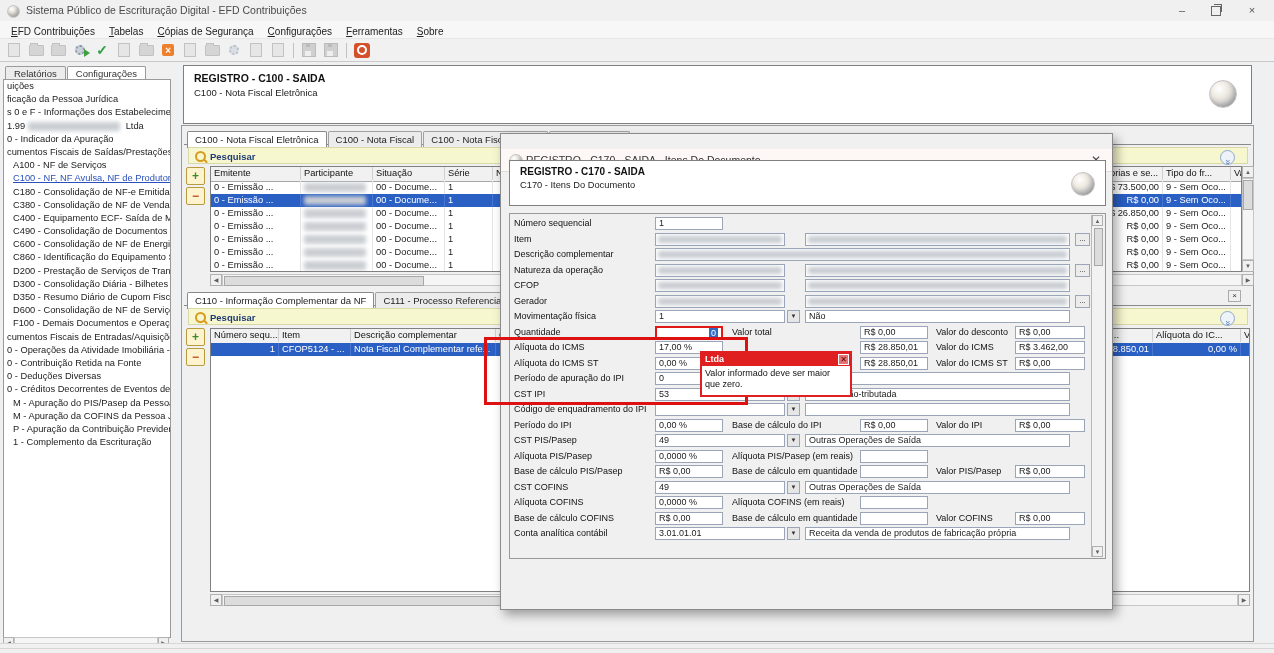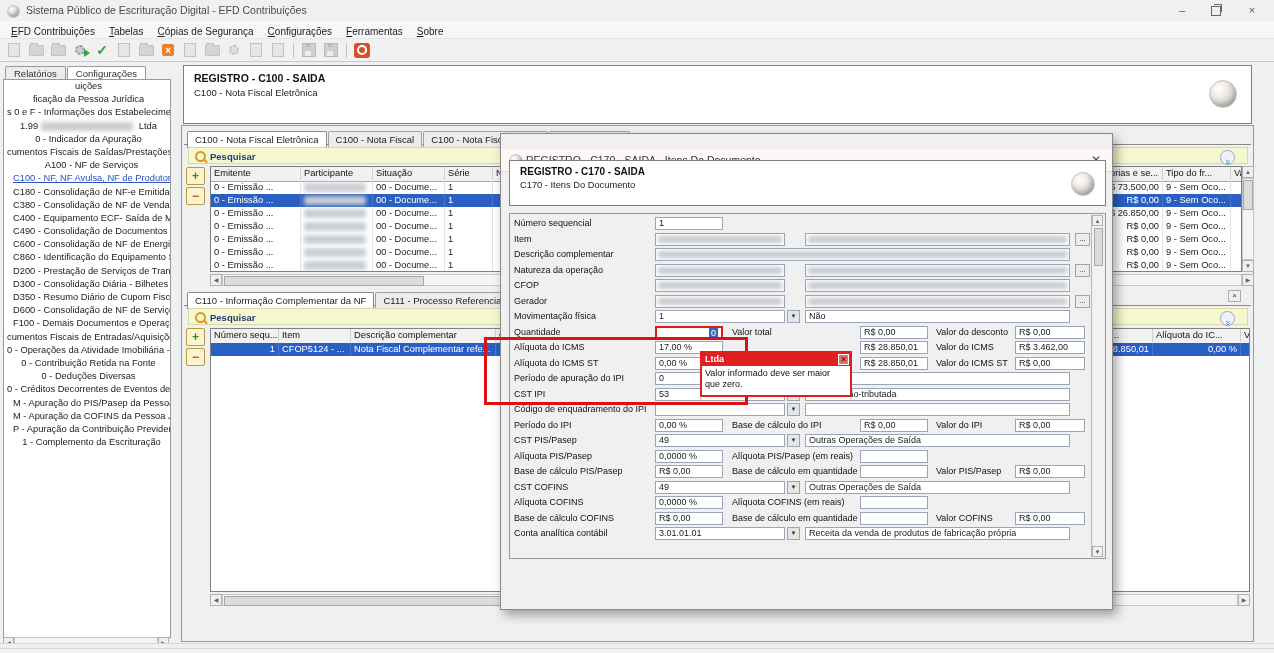--- a/index.html
+++ b/index.html
@@ -30,21 +30,21 @@
   .ic-power i{display:flex;width:16px;height:15px;background:#d4502a;border-radius:3px;align-items:center;justify-content:center;}
   .ic-power i::before{content:"";width:6px;height:6px;border:2px solid #fff;border-radius:50%;}
   .dim{opacity:.55;}
   
   .sphere{border-radius:50%;background:radial-gradient(circle at 35% 30%,#ffffff 0%,#eeeae2 35%,#c9c9c9 70%,#9c9c9c 100%);border:1px solid #c4c4c4;box-shadow:inset -2px -3px 4px rgba(0,0,0,.18);}
   
   #sidebar{left:2px;top:63px;width:171px;height:588px;background:#f0f0f0;}
   .stab{display:inline-block;padding:1px 8px 2px 8px;font-size:9.5px;border:1px solid #9a9a9a;border-bottom:none;background:#ececec;border-radius:2px 2px 0 0;margin-right:1px;color:#333;}
   .stab.active{background:#ffffff;}
   #side-list{position:absolute;left:1px;top:16px;width:166px;height:557px;background:#fff;border:1px solid #9a9a9a;overflow:hidden;}
-  .side-item{height:13.2px;line-height:13.2px;font-size:9.3px;white-space:nowrap;padding-left:3px;color:#222;text-align:center;}
+  .side-item{height:13.2px;line-height:13.2px;font-size:9.3px;white-space:nowrap;padding-left:3px;color:#222;}
   .side-item.ind1{padding-left:9px;}
   .side-item.selected{color:#2b50bd;text-decoration:underline;}
   .redact{display:inline-block;background:#c9cdd2;filter:blur(2px);border-radius:1px;vertical-align:middle;}
   
   .sbtn{background:#f0f0f0;border:1px solid #b0b0b0;color:#606060;text-align:center;box-sizing:border-box;}
   .schan{background:#f5f5f5;border:1px solid #c6c6c6;box-sizing:border-box;}
   .sthumb{background:#dcdcdc;border:1px solid #a8a8a8;box-sizing:border-box;}
   .arr{font-size:6px;line-height:10px;display:block;}
   
   #main-box{left:181px;top:125px;width:1073px;height:517px;background:#f0f0f0;border:1px solid #999;box-sizing:border-box;}

